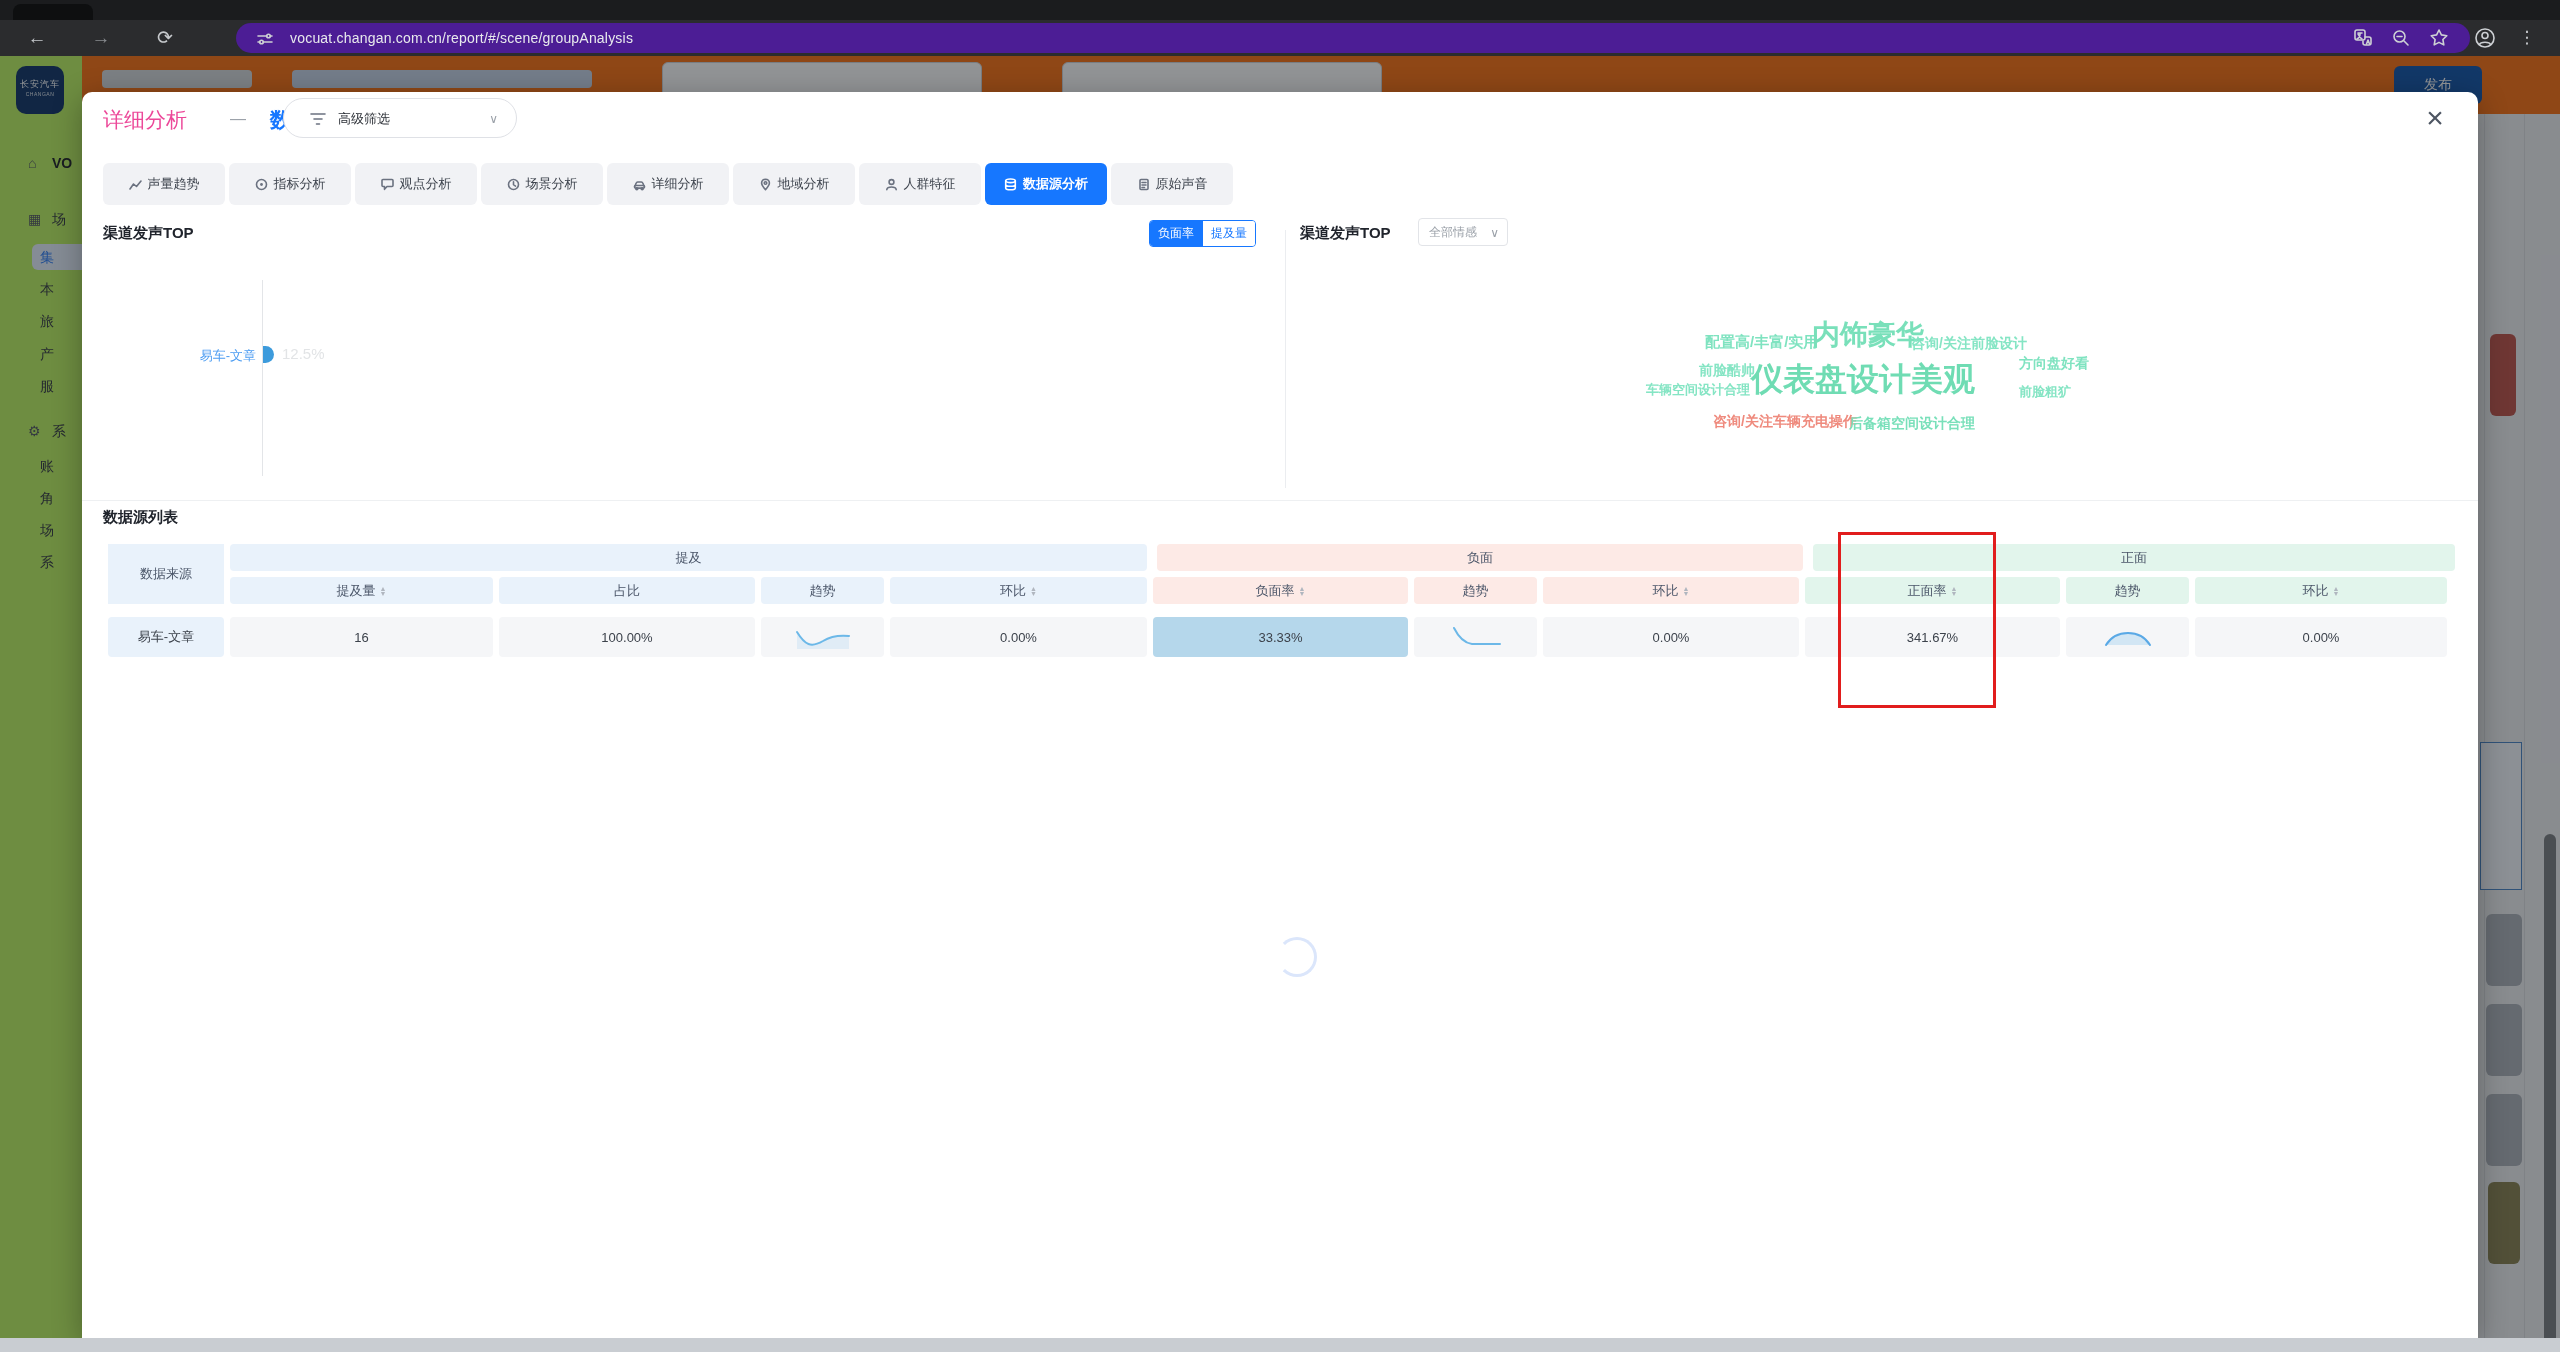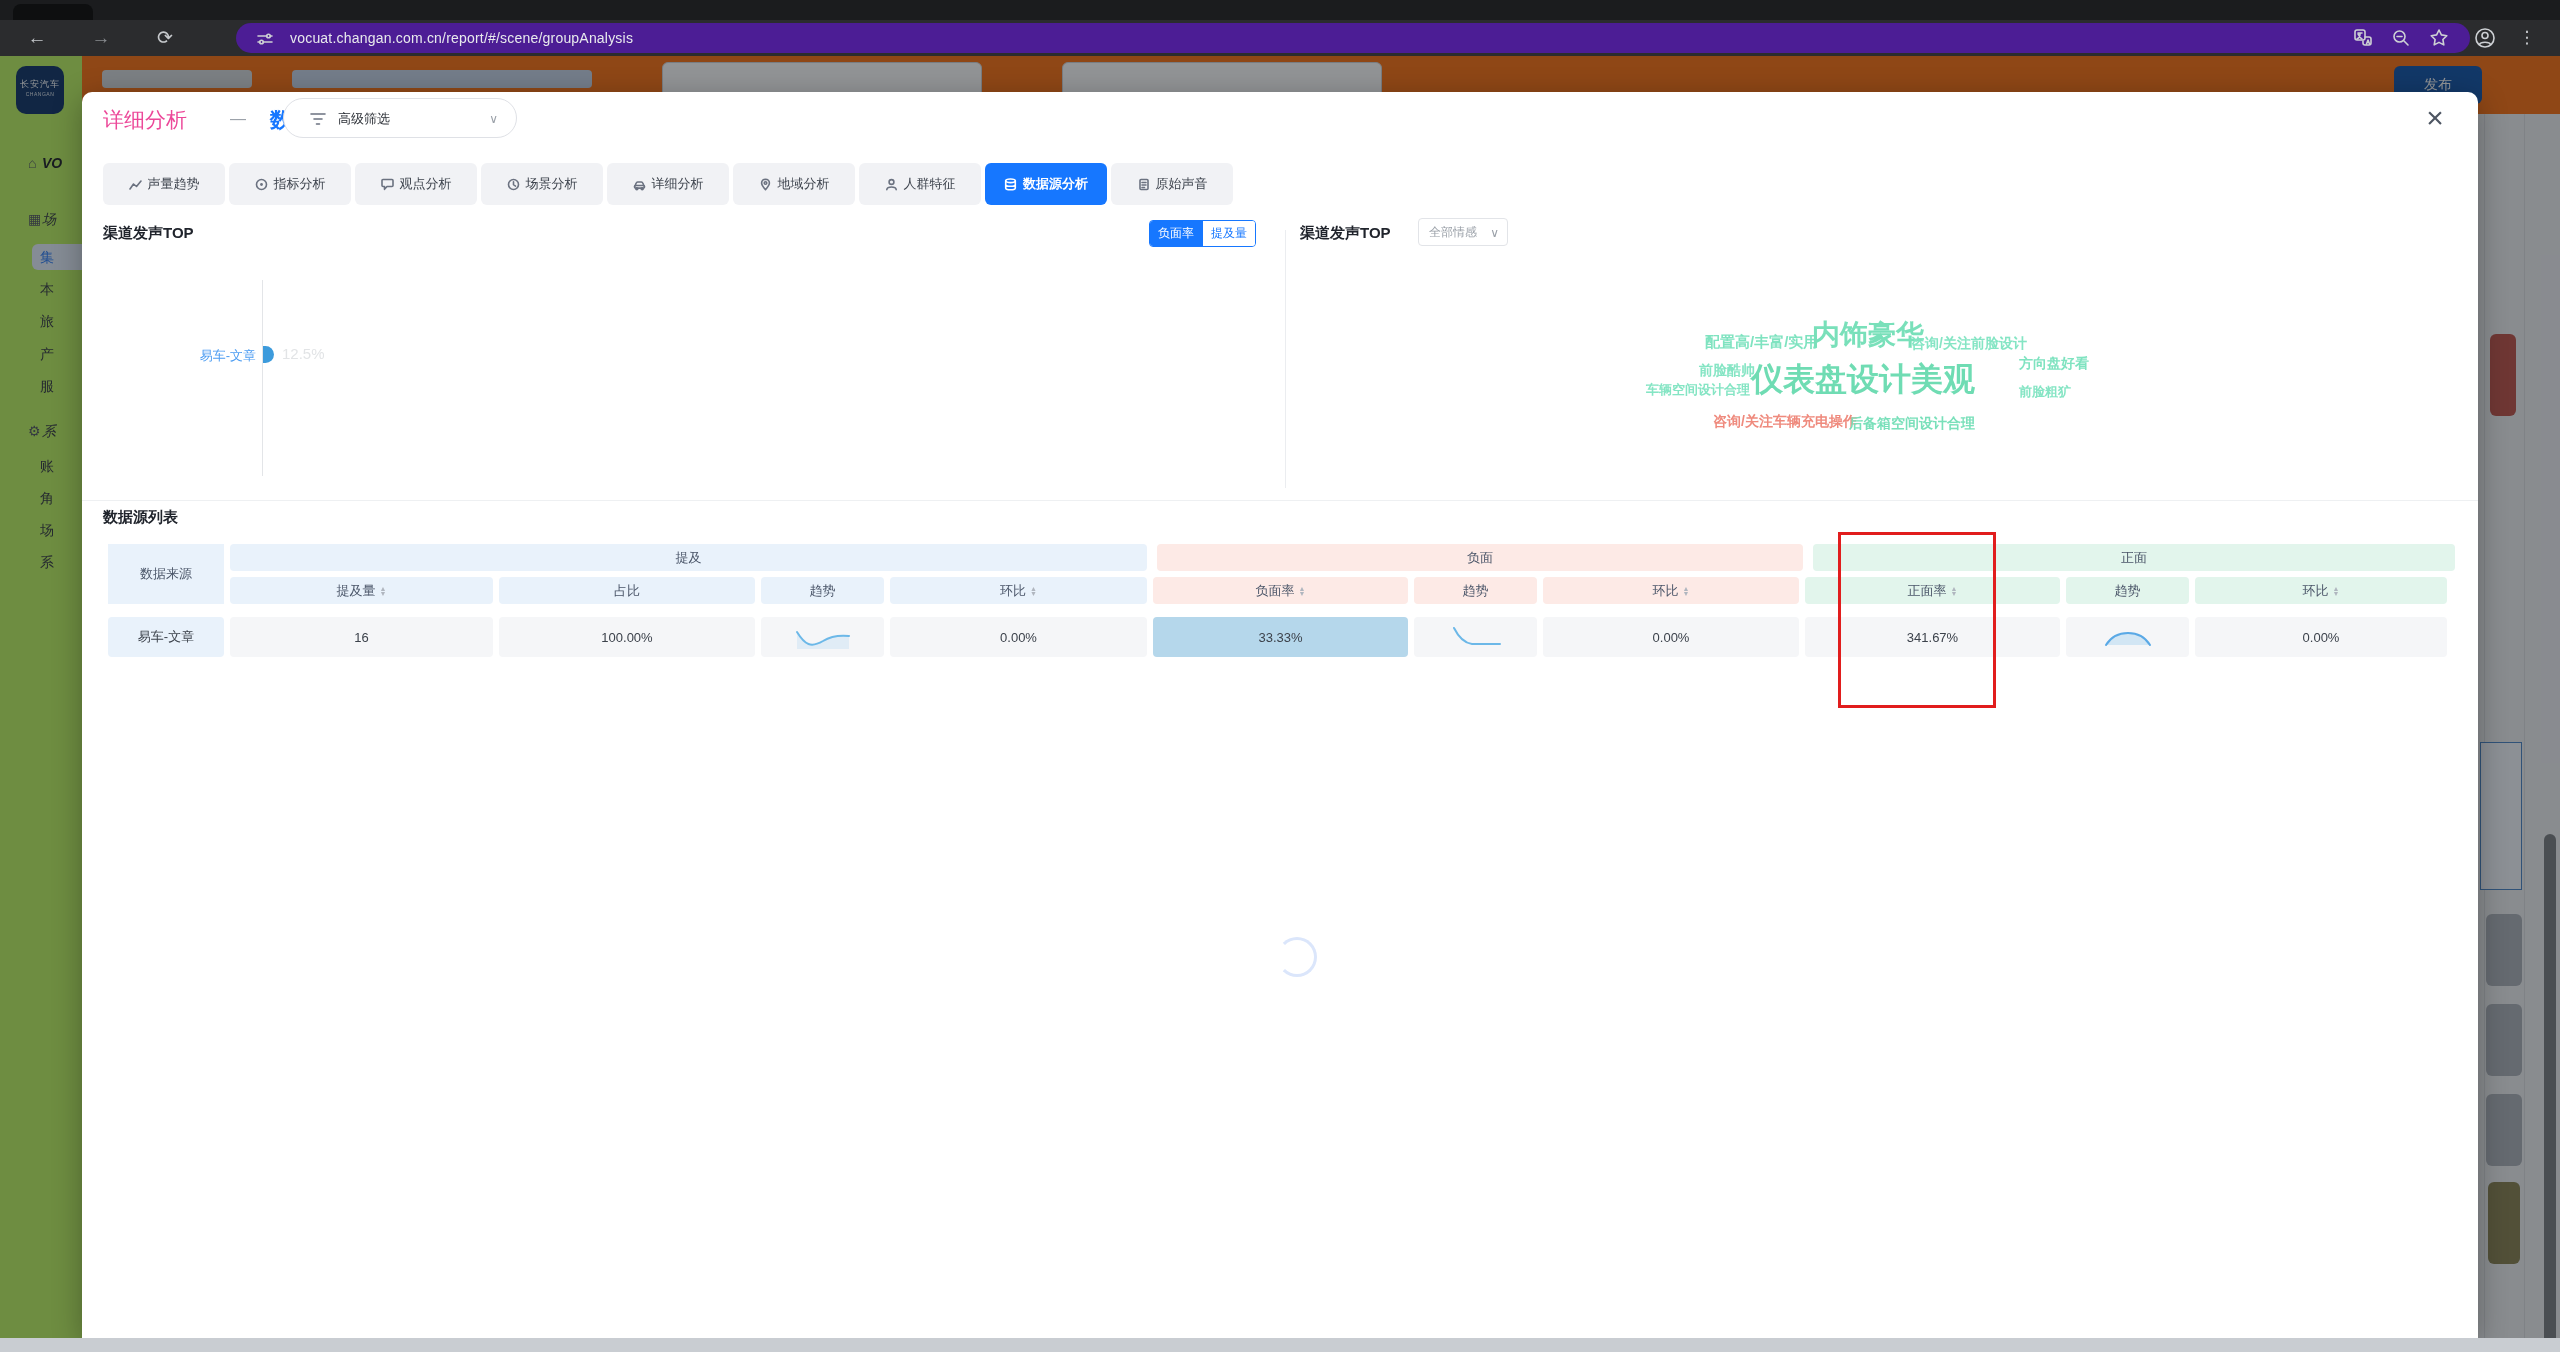--- a/index.html
+++ b/index.html
@@ -25,21 +25,21 @@
   .ph-blob { position:absolute; top:14px; height:18px; background:#d7dade; border-radius:4px; }
   .ph-box { position:absolute; top:6px; height:40px; border:1px solid #d2d5da; border-radius:6px; background:#fff; }
   .publish-btn { position:absolute; right:78px; top:10px; width:88px; height:38px; background:#1758ab; color:#fff; font-size:14px; border:none; border-radius:6px; }
   .sidebar { position:absolute; left:0; top:0; width:82px; height:1296px; background:#bef264; overflow:hidden; }
   .logo { position:absolute; left:16px; top:10px; width:48px; height:48px; background:#14386b; border-radius:10px; color:#fff; text-align:center; padding-top:12px; }
   .logo .l1 { font-size:9px; letter-spacing:1px; }
   .logo .l2 { font-size:5px; letter-spacing:.5px; opacity:.85; }
   .side-item { position:absolute; left:0; width:82px; height:26px; font-size:14px; color:#3a3f47; line-height:26px; }
   .side-item .ic { position:absolute; left:28px; font-size:14px; color:#555b64; }
   .side-item .lb { position:absolute; left:52px; white-space:nowrap; }
-  .side-item.w-ic .lb { left:42px;font-style:italic; }
+  .side-item.w-ic .lb { left:52px; }
   .side-item.plain .lb { left:40px; }
   .side-item.active .lb { color:#2f7df6; }
   .side-item.active { background:#e8f1fd; border-radius:6px 0 0 6px; left:32px; width:50px; }
   .side-item.active .lb{ left:8px; }
   .side-item.strong .lb { font-weight:bold; color:#23262c; }
   .pg-right { position:absolute; right:0; top:58px; width:82px; height:1238px; }
   .edge-line { position:absolute; top:0; width:1px; height:100%; background:#dcdee2; }
   .red-badge { position:absolute; left:12px; top:220px; width:26px; height:82px; background:#c0564e; border-radius:6px; }
   .blue-outline { position:absolute; left:2px; top:628px; width:42px; height:148px; border:1px solid #4d88c8; background:#f4f8fd; }
   .gray-card { position:absolute; left:8px; width:36px; height:72px; background:#aeb3ba; border-radius:6px; }

